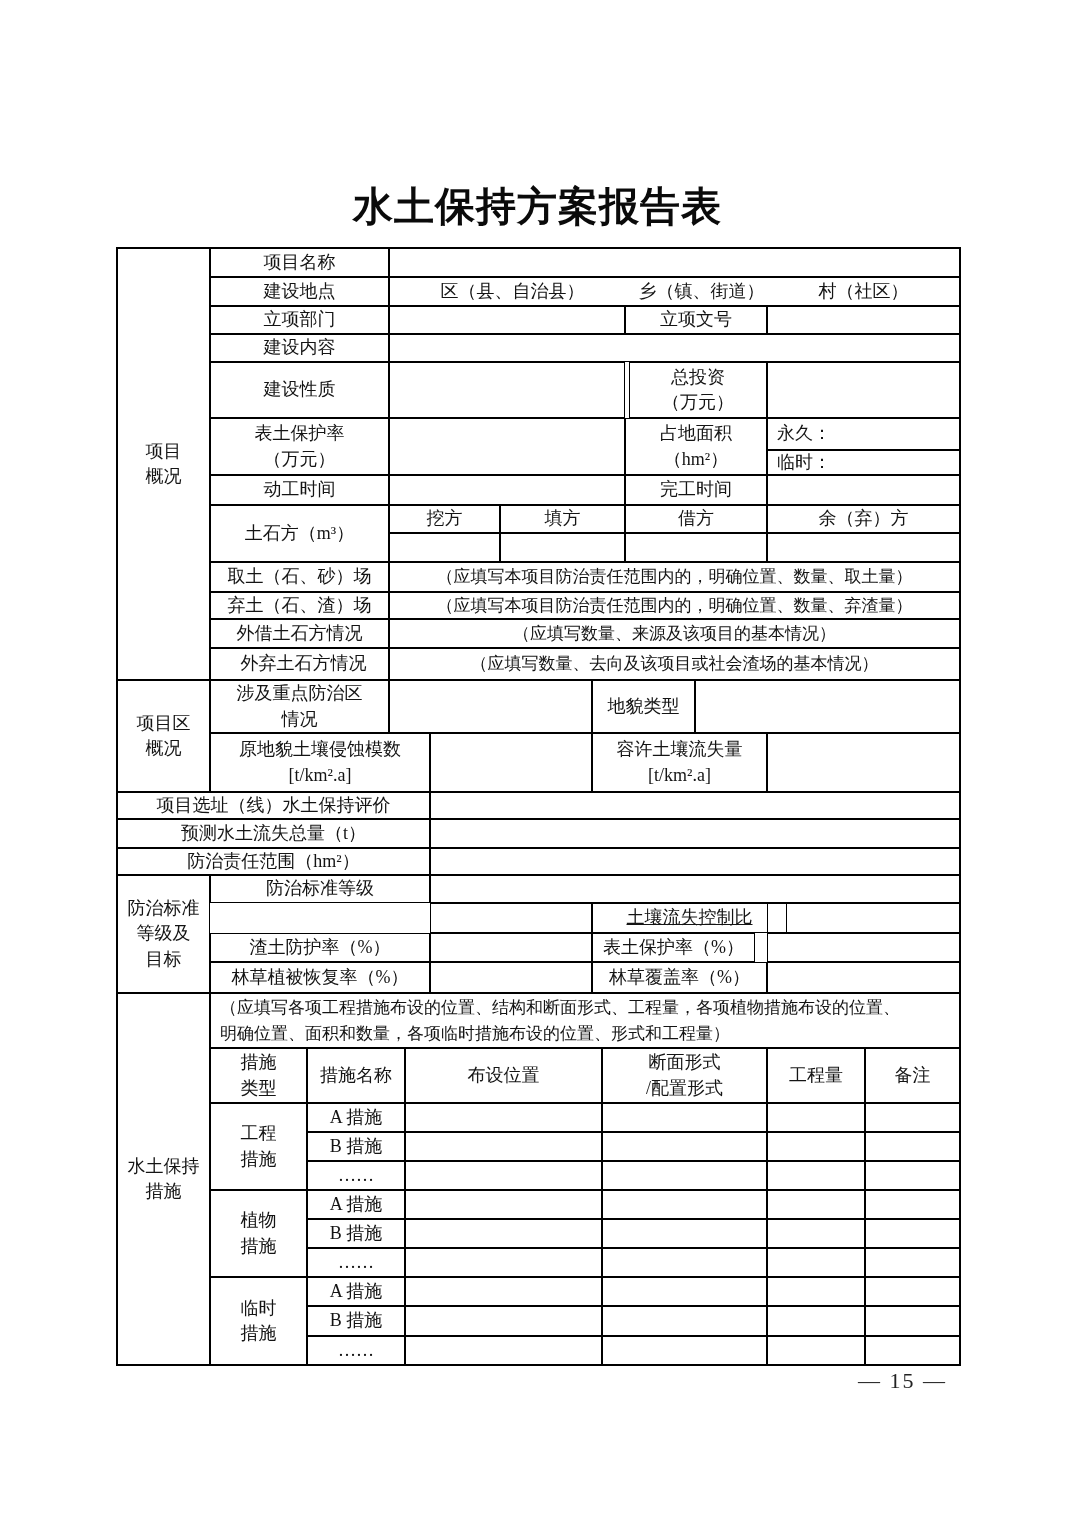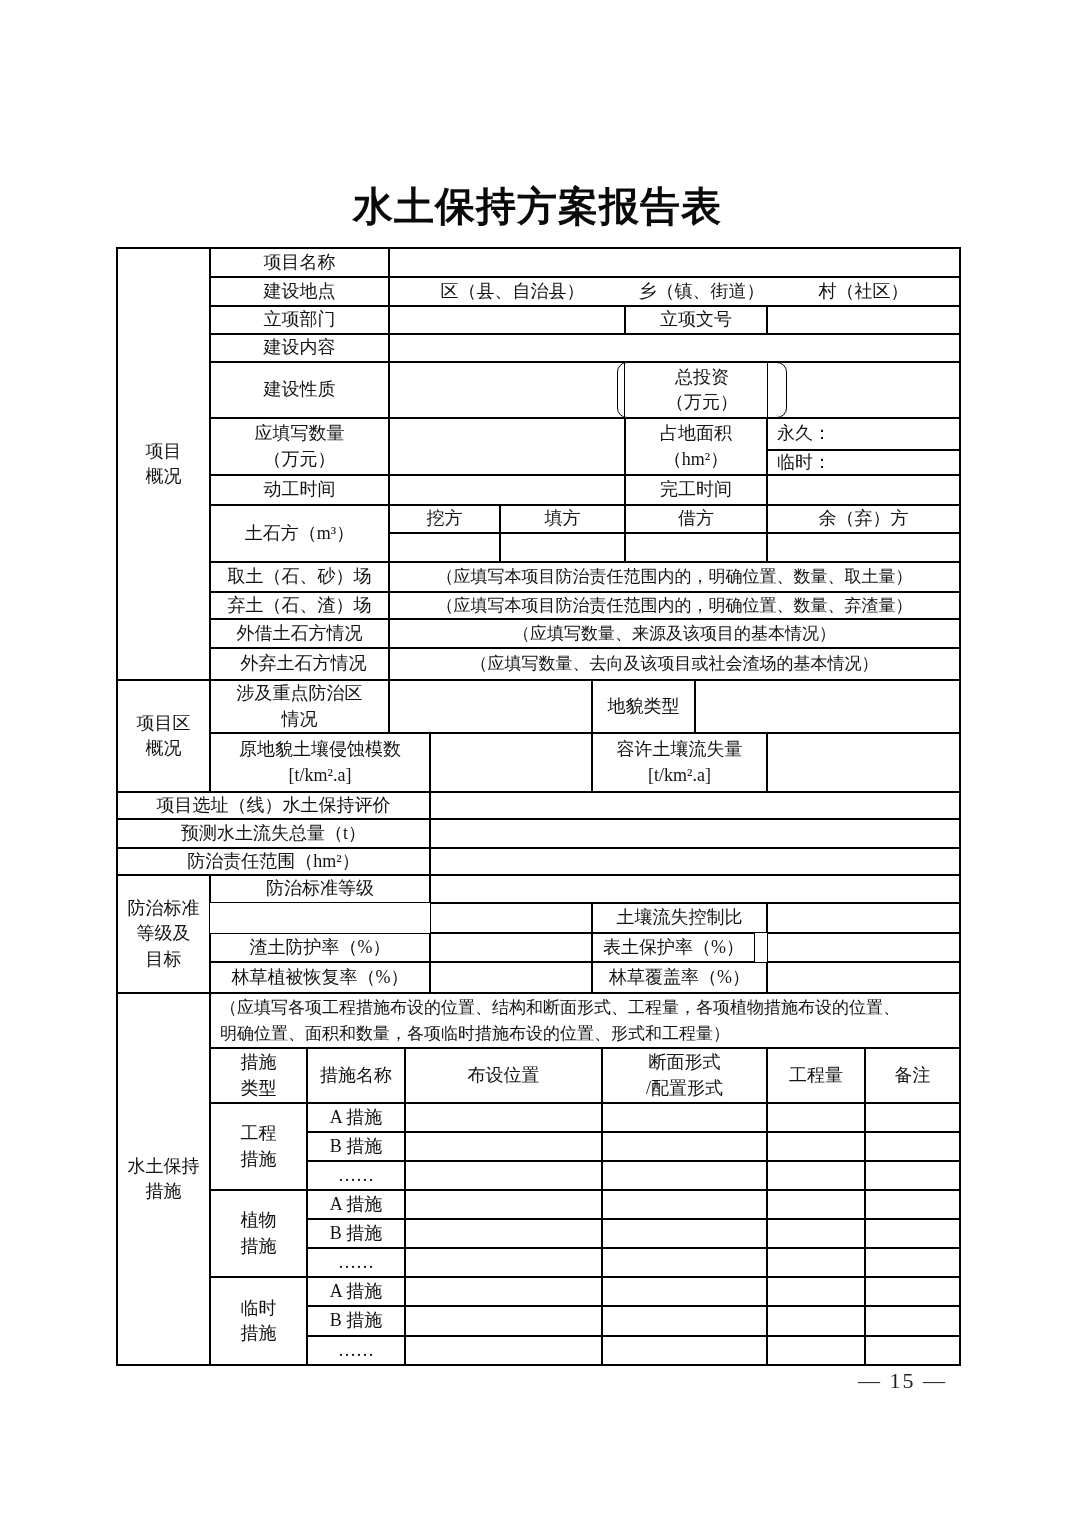--- a/index.html
+++ b/index.html
@@ -43,24 +43,24 @@
     <div class="cell label" style="left: 93px; top: 29px; width: 179px; height: 29px;">建设地点</div>
     <div class="cell label" style="left: 272px; top: 29px; width: 571px; height: 29px;">区（县、自治县）　　　乡（镇、街道）　　　村（社区）</div>
     <div class="cell label" style="left: 93px; top: 58px; width: 179px; height: 28px;">立项部门</div>
     <div class="cell value" style="left: 272px; top: 58px; width: 236px; height: 28px;"></div>
     <div class="cell label" style="left: 508px; top: 58px; width: 142px; height: 28px;">立项文号</div>
     <div class="cell value" style="left: 650px; top: 58px; width: 193px; height: 28px;"></div>
     <div class="cell label" style="left: 93px; top: 86px; width: 179px; height: 28px;">建设内容</div>
     <div class="cell value" style="left: 272px; top: 86px; width: 571px; height: 28px;"></div>
     <div class="cell label" style="left: 93px; top: 114px; width: 179px; height: 56px;">建设性质</div>
     <div class="cell value" style="left: 272px; top: 114px; width: 236px; height: 56px;"></div>
-    <div class="cell label" style="left: 500px; top: 114px; width: 170px; height: 56px; border-radius: 10px;">总投资
+    <div class="cell label" style="left: 512px; top: 114px; width: 138px; height: 56px;">总投资
 （万元）</div>
     <div class="cell value" style="left: 650px; top: 114px; width: 193px; height: 56px;"></div>
-    <div class="cell label" style="left: 93px; top: 170px; width: 179px; height: 57px;">应填写数量
+    <div class="cell label" style="left: 93px; top: 170px; width: 179px; height: 57px;">表土保护率
 （万元）</div>
     <div class="cell value" style="left: 272px; top: 170px; width: 236px; height: 57px;"></div>
     <div class="cell label" style="left: 508px; top: 170px; width: 142px; height: 57px;">占地面积
 （hm²）</div>
     <div class="cell value-left" style="left: 650px; top: 170px; width: 193px; height: 32px;">永久：</div>
     <div class="cell value-left" style="left: 650px; top: 202px; width: 193px; height: 25px;">临时：</div>
     <div class="cell label" style="left: 93px; top: 227px; width: 179px; height: 30px;">动工时间</div>
     <div class="cell value" style="left: 272px; top: 227px; width: 236px; height: 30px;"></div>
     <div class="cell label" style="left: 508px; top: 227px; width: 142px; height: 30px;">完工时间</div>
     <div class="cell value" style="left: 650px; top: 227px; width: 193px; height: 30px;"></div>
@@ -99,21 +99,21 @@
     <div class="cell label" style="left: 0px; top: 571px; width: 313px; height: 29px;">预测水土流失总量（t）</div>
     <div class="cell value" style="left: 313px; top: 571px; width: 530px; height: 29px;"></div>
     <div class="cell label" style="left: 0px; top: 600px; width: 313px; height: 27px;">防治责任范围（hm²）</div>
     <div class="cell value" style="left: 313px; top: 600px; width: 530px; height: 27px;"></div>
     <div class="cell label" style="left: 0px; top: 627px; width: 93px; height: 118px;">防治标准
 等级及
 目标</div>
     <div class="cell label" style="left: 93px; top: 627px; width: 220px; height: 28px;">防治标准等级</div>
     <div class="cell value" style="left: 313px; top: 627px; width: 530px; height: 28px;"></div>
     <div class="cell value" style="left: 313px; top: 655px; width: 162px; height: 30px;"></div>
-    <div class="cell label" style="left: 475px; top: 655px; width: 175px; height: 30px;">土壤流失控制比</div>
+    <div class="cell label" style="left: 475px; top: 655px; width: 195px; height: 30px; text-decoration: underline;">土壤流失控制比</div>
     <div class="cell value" style="left: 650px; top: 655px; width: 193px; height: 30px;"></div>
     <div class="cell label" style="left: 93px; top: 685px; width: 220px; height: 29px;">渣土防护率（%）</div>
     <div class="cell value" style="left: 313px; top: 685px; width: 162px; height: 29px;"></div>
     <div class="cell label" style="left: 475px; top: 685px; width: 163px; height: 29px;">表土保护率（%）</div>
     <div class="cell value" style="left: 650px; top: 685px; width: 193px; height: 29px;"></div>
     <div class="cell label" style="left: 93px; top: 714px; width: 220px; height: 31px;">林草植被恢复率（%）</div>
     <div class="cell value" style="left: 313px; top: 714px; width: 162px; height: 31px;"></div>
     <div class="cell label" style="left: 475px; top: 714px; width: 175px; height: 31px;">林草覆盖率（%）</div>
     <div class="cell value" style="left: 650px; top: 714px; width: 193px; height: 31px;"></div>
     <div class="cell label" style="left: 0px; top: 745px; width: 93px; height: 372px;">水土保持

